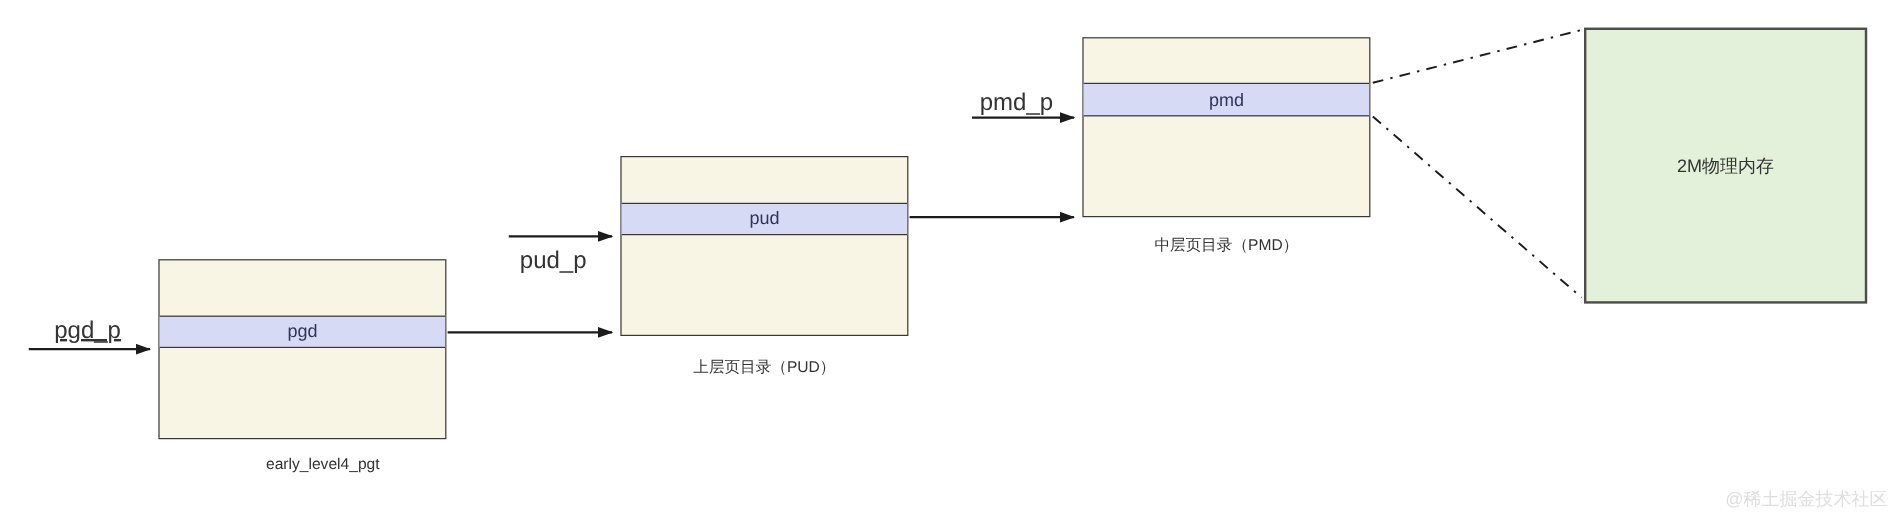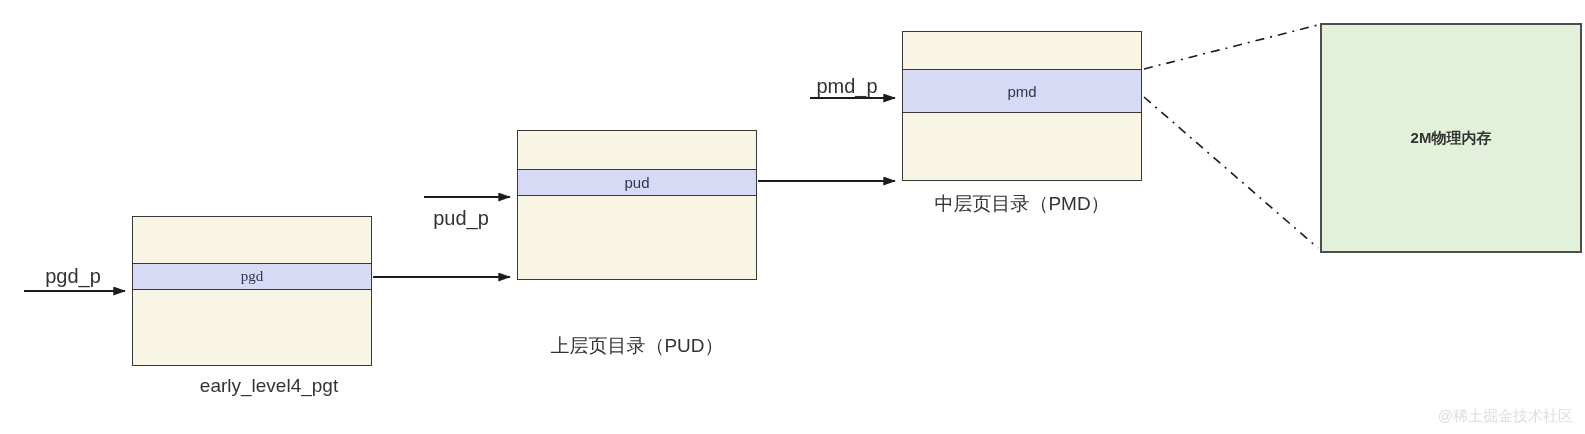--- a/index.html
+++ b/index.html
@@ -33,74 +33,73 @@
     z-index:1;
   }
   .table-box{
     position:absolute;
     width:240px;
     height:150px;
     background:var(--table-fill);
     border:1.5px solid var(--table-border);
     z-index:2;
   }
-  .box-pgd{left:132px;top:216px;font-family:Liberation Serif, serif;}
+  .box-pgd{left:132px;top:216px;}
   .box-pud{left:517px;top:130px;}
   .box-pmd{left:902px;top:31px;}
   .band{
     position:absolute;
     left:0;right:0;
     height:27px;
     background:var(--band-fill);
     border-top:1.5px solid var(--table-border);
     border-bottom:1.5px solid var(--table-border);
     display:flex;
     align-items:center;
     justify-content:center;
     font-size:15px;
     color:var(--band-text);
   }
   .box-pgd .band{top:46px;}
   .box-pud .band{top:38px;}
-  .box-pmd .band{top:37px;height:44px;}
+  .box-pmd .band{top:37px;height:28px;}
   .caption{
     position:absolute;
     transform:translate(-50%,-50%);
-    font-size:19px;
+    font-size:13px;
     color:var(--label-text);
     white-space:nowrap;
     z-index:2;
   }
   .caption-pgd{left:252px;top:386px;margin-left:17px;}
-  .caption-pud{left:637px;top:306px;margin-top:40px;}
+  .caption-pud{left:637px;top:306px;}
   .caption-pmd{left:1022px;top:204px;}
   .pointer-label{
     position:absolute;
     transform:translate(-50%,-50%);
     font-size:20px;
     color:var(--label-text);
     white-space:nowrap;
     z-index:2;
   }
-  .label-pgd-p{left:73px;top:276px;}
+  .label-pgd-p{left:73px;top:276px;text-decoration:underline;}
   .label-pud-p{left:461px;top:183px;margin-top:35px;}
   .label-pmd-p{left:847px;top:86px;}
   .memory-box{
     position:absolute;
     left:1320px;top:23px;
-    width:262px;height:230px;
+    width:236px;height:230px;
     background:var(--memory-fill);
     border:2px solid var(--memory-border);
     display:flex;
     align-items:center;
     justify-content:center;
     font-size:15px;
     color:var(--label-text);
     z-index:2;
-    font-weight:bold;
   }
   .watermark{
     position:absolute;
     right:12px;bottom:8px;
     font-size:15px;
     color:var(--watermark-text);
     z-index:2;
   }
 </style>
 </head>

